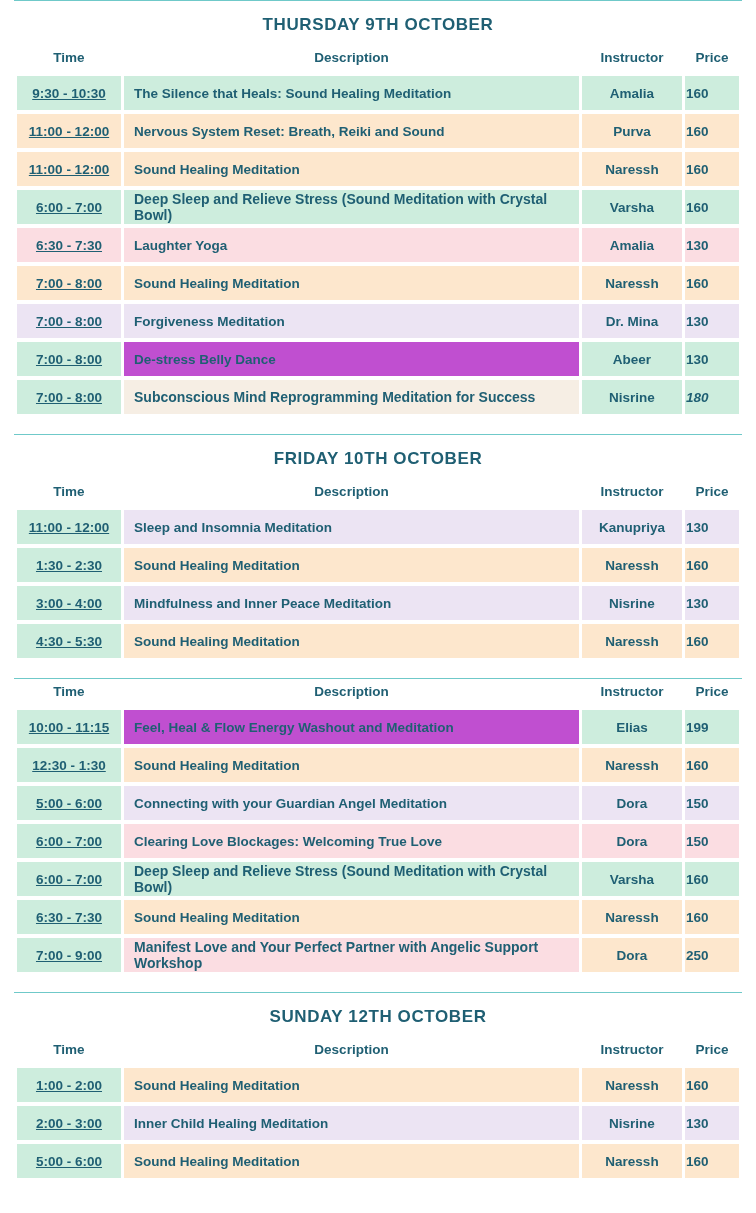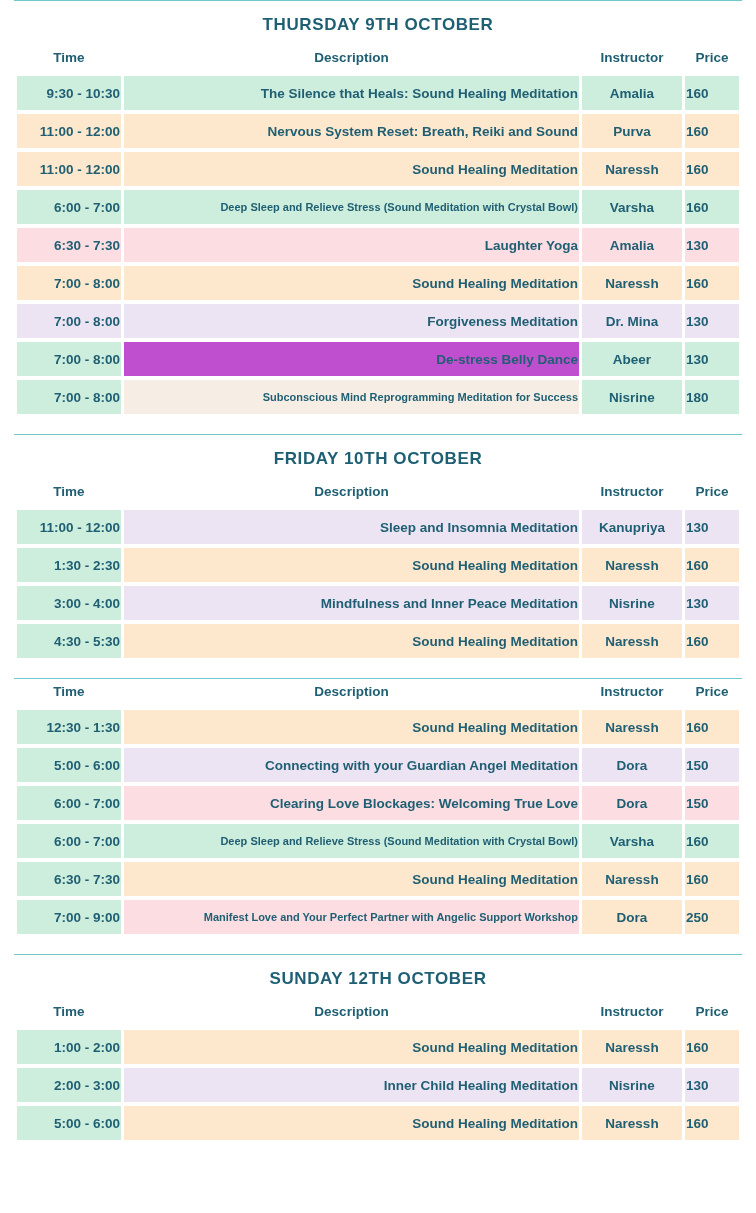--- a/index.html
+++ b/index.html
@@ -51,29 +51,30 @@
   col.c-price { width: 54px; }
 
   table.sched td {
     height: 34px;
     vertical-align: middle;
     color: #1f5f73;
     font-size: 13.5px;
     font-weight: bold;
   }
   td.time {
-    text-align: right;
+    text-align: center;
     font-size: 12.5px;
+    text-decoration: underline;
   }
   td.desc {
-    text-align: right;
-    padding-left: 2px;
+    text-align: left;
+    padding-left: 10px;
   }
   td.desc.small {
-    font-size: 11px;
+    font-size: 14px;
   }
   td.instr {
     text-align: center;
     font-size: 13px;
   }
   td.price {
     text-align: left;
     font-size: 13px;
   }
   td.highlight {
@@ -152,21 +153,21 @@
             <tr>
               <td class="time" style="background: rgb(205, 237, 221);">7:00 - 8:00</td>
               <td class="desc highlight" style="background: rgb(192, 79, 208);">De-stress Belly Dance</td>
               <td class="instr" style="background: rgb(205, 237, 221);">Abeer</td>
               <td class="price" style="background: rgb(205, 237, 221);">130</td>
             </tr>
             <tr>
               <td class="time" style="background: rgb(205, 237, 221);">7:00 - 8:00</td>
               <td class="desc small" style="background: rgb(246, 238, 228);">Subconscious Mind Reprogramming Meditation for Success</td>
               <td class="instr" style="background: rgb(205, 237, 221);">Nisrine</td>
-              <td class="price" style="background: rgb(205, 237, 221);">180</td>
+              <td class="price" style="background: rgb(205, 237, 221); font-style: italic;">180</td>
             </tr>
           </tbody>
         </table>
       </div>
       <div class="divider bottom-divider"></div>
       <div class="day-block">
         <div class="day-title">FRIDAY 10TH OCTOBER</div>
         <table class="sched">
           <colgroup>
             <col class="c-time">
@@ -222,20 +223,26 @@
           <thead>
             <tr>
               <th>Time</th>
               <th>Description</th>
               <th>Instructor</th>
               <th>Price</th>
             </tr>
           </thead>
           <tbody>
             <tr>
+              <td class="time" style="background: rgb(205, 237, 221);">10:00 - 11:15</td>
+              <td class="desc highlight" style="background: rgb(192, 79, 208);">Feel, Heal &amp; Flow Energy Washout and Meditation</td>
+              <td class="instr" style="background: rgb(205, 237, 221);">Elias</td>
+              <td class="price" style="background: rgb(205, 237, 221);">199</td>
+            </tr>
+            <tr>
               <td class="time" style="background: rgb(205, 237, 221);">12:30 - 1:30</td>
               <td class="desc" style="background: rgb(253, 231, 205);">Sound Healing Meditation</td>
               <td class="instr" style="background: rgb(253, 231, 205);">Naressh</td>
               <td class="price" style="background: rgb(253, 231, 205);">160</td>
             </tr>
             <tr>
               <td class="time" style="background: rgb(205, 237, 221);">5:00 - 6:00</td>
               <td class="desc" style="background: rgb(236, 228, 243);">Connecting with your Guardian Angel Meditation</td>
               <td class="instr" style="background: rgb(236, 228, 243);">Dora</td>
               <td class="price" style="background: rgb(236, 228, 243);">150</td>

